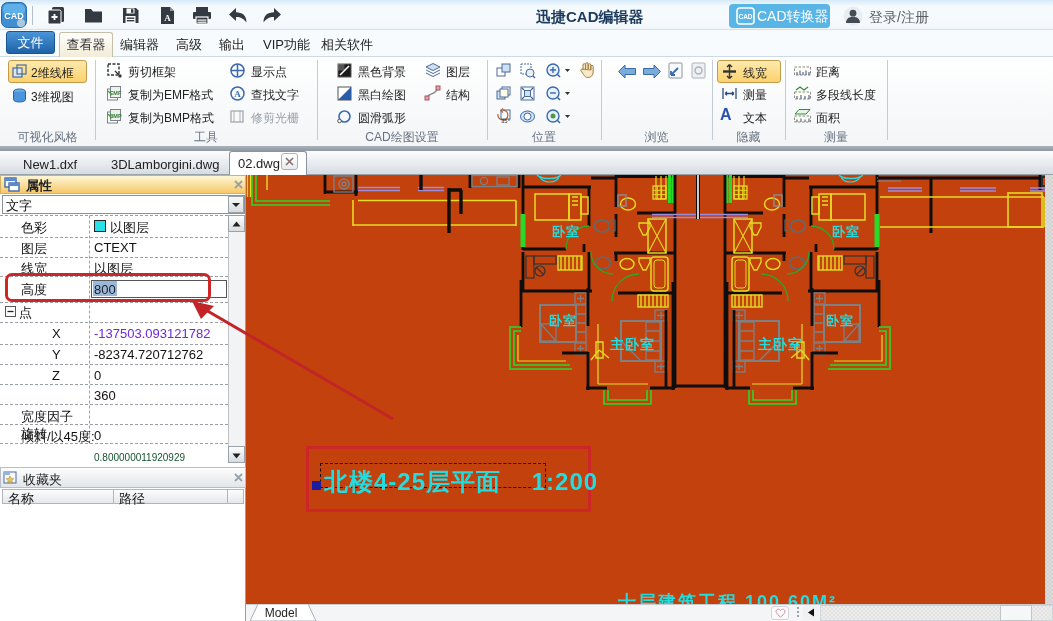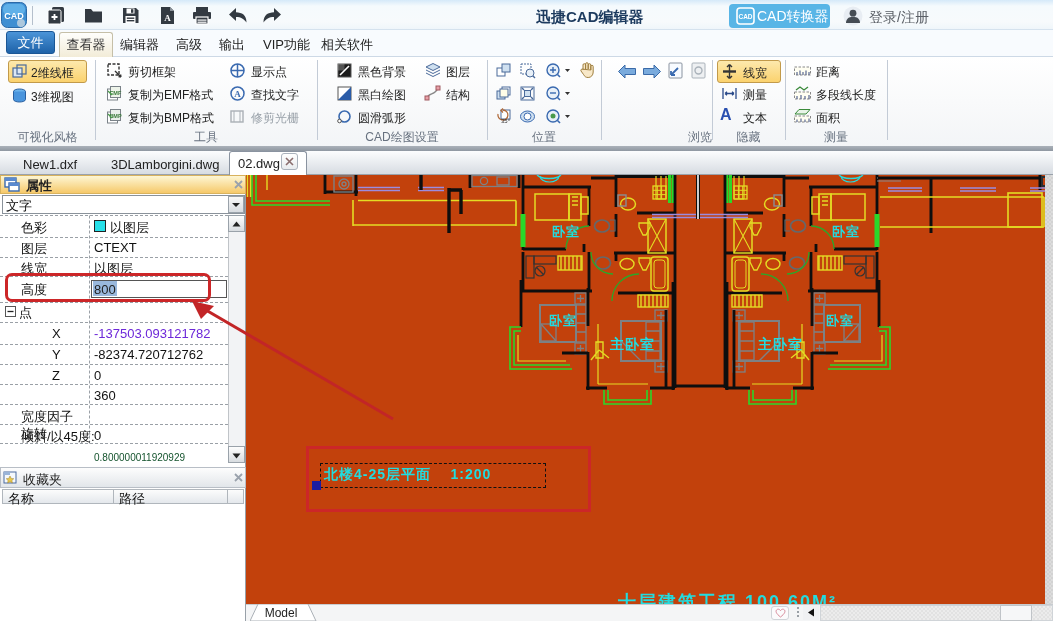--- a/index.html
+++ b/index.html
@@ -105,21 +105,21 @@
 <div class="abs" style="left:487px;top:60px;width:1px;height:80px;background:#c3cbd6;"></div>
 <div class="abs" style="left:601px;top:60px;width:1px;height:80px;background:#c3cbd6;"></div>
 <div class="abs" style="left:712px;top:60px;width:1px;height:80px;background:#c3cbd6;"></div>
 <div class="abs" style="left:785px;top:60px;width:1px;height:80px;background:#c3cbd6;"></div>
 <div class="abs" style="left:887px;top:60px;width:1px;height:80px;background:#c3cbd6;"></div>
 
 <div class="abs" style="left:0px;top:129px;width:95px;text-align:center;font-size:12px;color:#67717f;">可视化风格</div>
 <div class="abs" style="left:95px;top:129px;width:222px;text-align:center;font-size:12px;color:#67717f;">工具</div>
 <div class="abs" style="left:317px;top:129px;width:170px;text-align:center;font-size:12px;color:#67717f;">CAD绘图设置</div>
 <div class="abs" style="left:487px;top:129px;width:114px;text-align:center;font-size:12px;color:#67717f;">位置</div>
-<div class="abs" style="left:601px;top:129px;width:111px;text-align:right;font-size:12px;color:#67717f;">浏览</div>
+<div class="abs" style="left:601px;top:129px;width:111px;text-align:center;font-size:12px;color:#67717f;">浏览</div>
 <div class="abs" style="left:712px;top:129px;width:73px;text-align:center;font-size:12px;color:#67717f;">隐藏</div>
 <div class="abs" style="left:785px;top:129px;width:102px;text-align:center;font-size:12px;color:#67717f;">测量</div>
 
 <div class="abs" style="left:8px;top:60px;width:79px;height:23px;background:linear-gradient(#fde9ad,#fbd26e);border:1px solid #c29a4a;border-radius:3px;"></div>
 <svg class="abs" style="left:11px;top:63px" width="17" height="17" viewBox="0 0 17 17">
   <rect x="2" y="5" width="9" height="9" fill="#dce8f4" stroke="#4a6a9a" stroke-width="1.2"></rect>
   <rect x="6" y="2" width="9" height="9" fill="none" stroke="#4a6a9a" stroke-width="1.2"></rect>
 </svg>
 <div class="abs" style="left:31px;top:65px;font-size:12px;color:#222;">2维线框</div>
 
@@ -500,21 +500,21 @@
 <text x="758" y="349" font-size="14">主卧室</text>
 </g>
 
 <text x="618" y="608" font-size="18" font-weight="bold" fill="#22dce0" font-family="Liberation Sans" letter-spacing="2">十层建筑工程  100.60M²</text>
 </svg>
 
 <div class="abs" style="left:60px;top:271px;width:285px;height:66px;border:3px solid #cc2628;"></div>
 
 <div class="abs" style="left:74px;top:288px;width:226px;height:25px;border:1px dashed #111;"></div>
 
-<div class="abs" style="left:78px;top:291px;font-size:14px;font-weight:bold;color:#22dce0;letter-spacing:1px;white-space:nowrap;">北楼4-25层平面&nbsp;&nbsp;&nbsp;&nbsp;1:200</div>
+<div class="abs" style="left:78px;top:291px;font-size:24px;font-weight:bold;color:#22dce0;letter-spacing:1px;white-space:nowrap;">北楼4-25层平面&nbsp;&nbsp;&nbsp;&nbsp;1:200</div>
 
 <div class="abs" style="left:66px;top:306px;width:9px;height:9px;background:#1c1ca0;"></div>
 </div>
 
 <div class="abs" style="left:1045px;top:175px;width:8px;height:429px;background:repeating-conic-gradient(#dcdcdc 0% 25%, #d2d2d2 0% 50%) 0 0/4px 4px;"></div>
 
 <div class="abs" style="left:0;top:175px;width:246px;height:446px;background:#fff;border-right:1px solid #98a0a8;"></div>
 
 <div class="abs" style="left:0;top:175px;width:246px;height:19px;background:linear-gradient(#fdf6d4,#f6c96a);border:1px solid #d8b25e;"></div>
 

